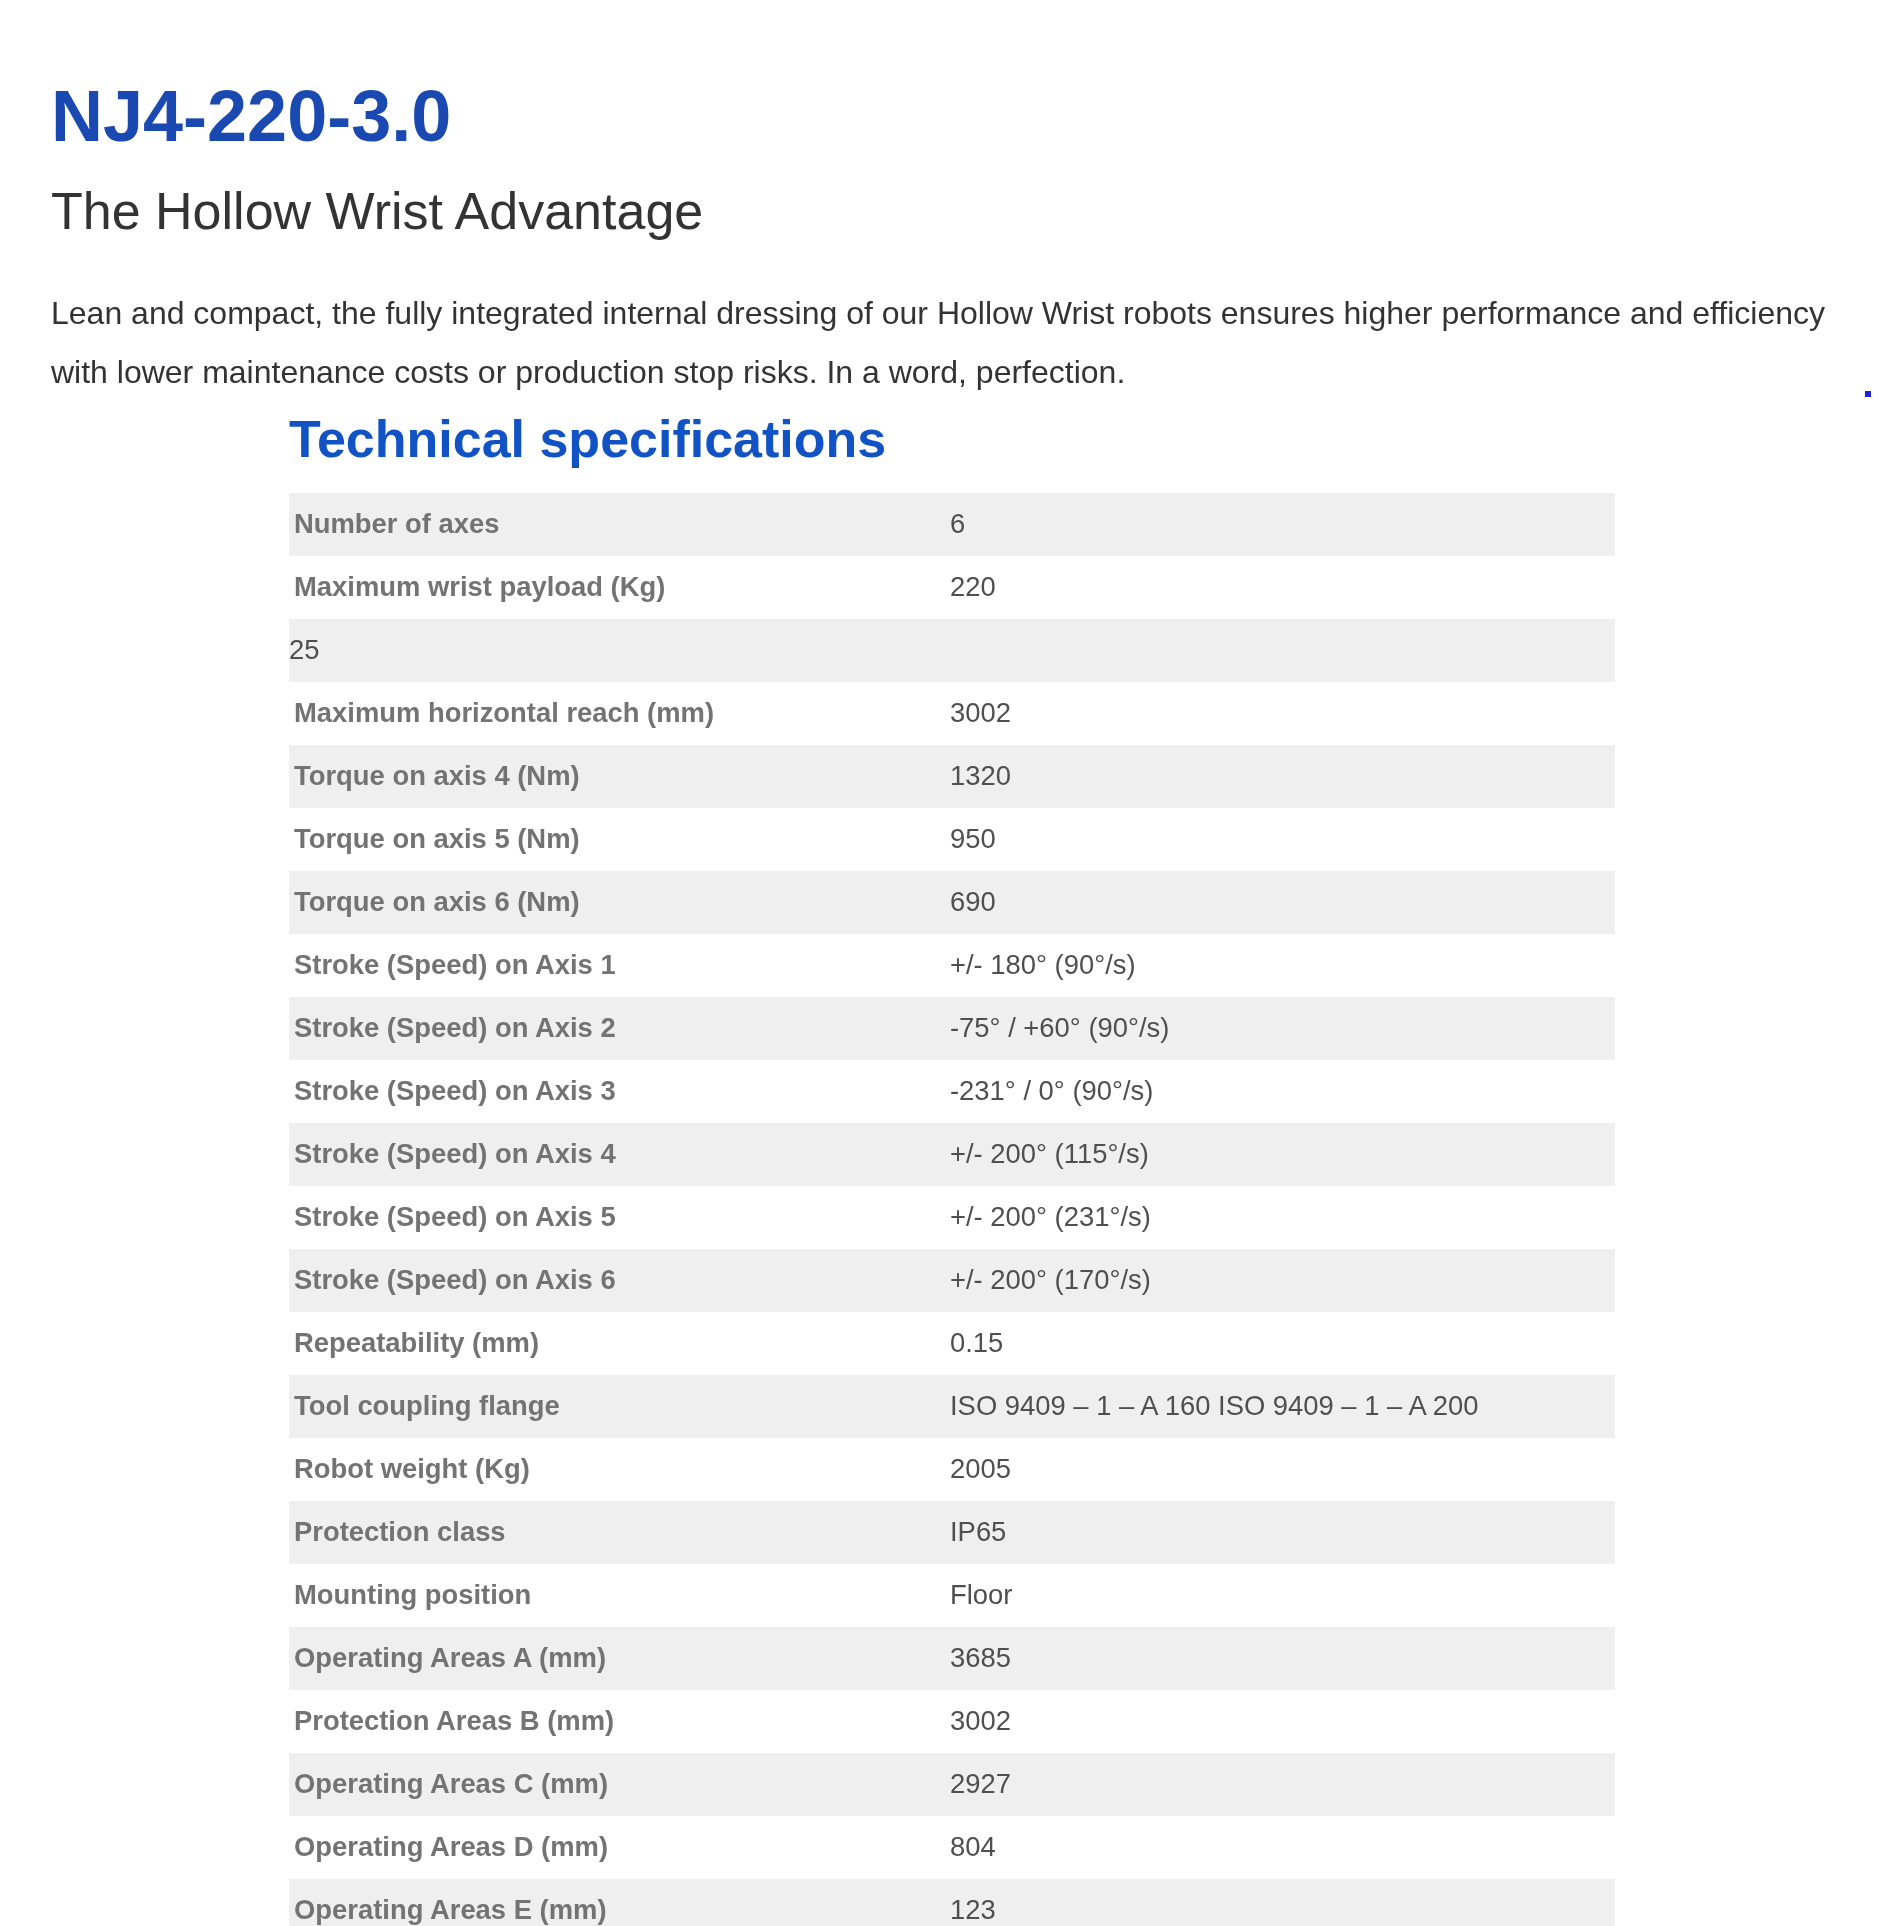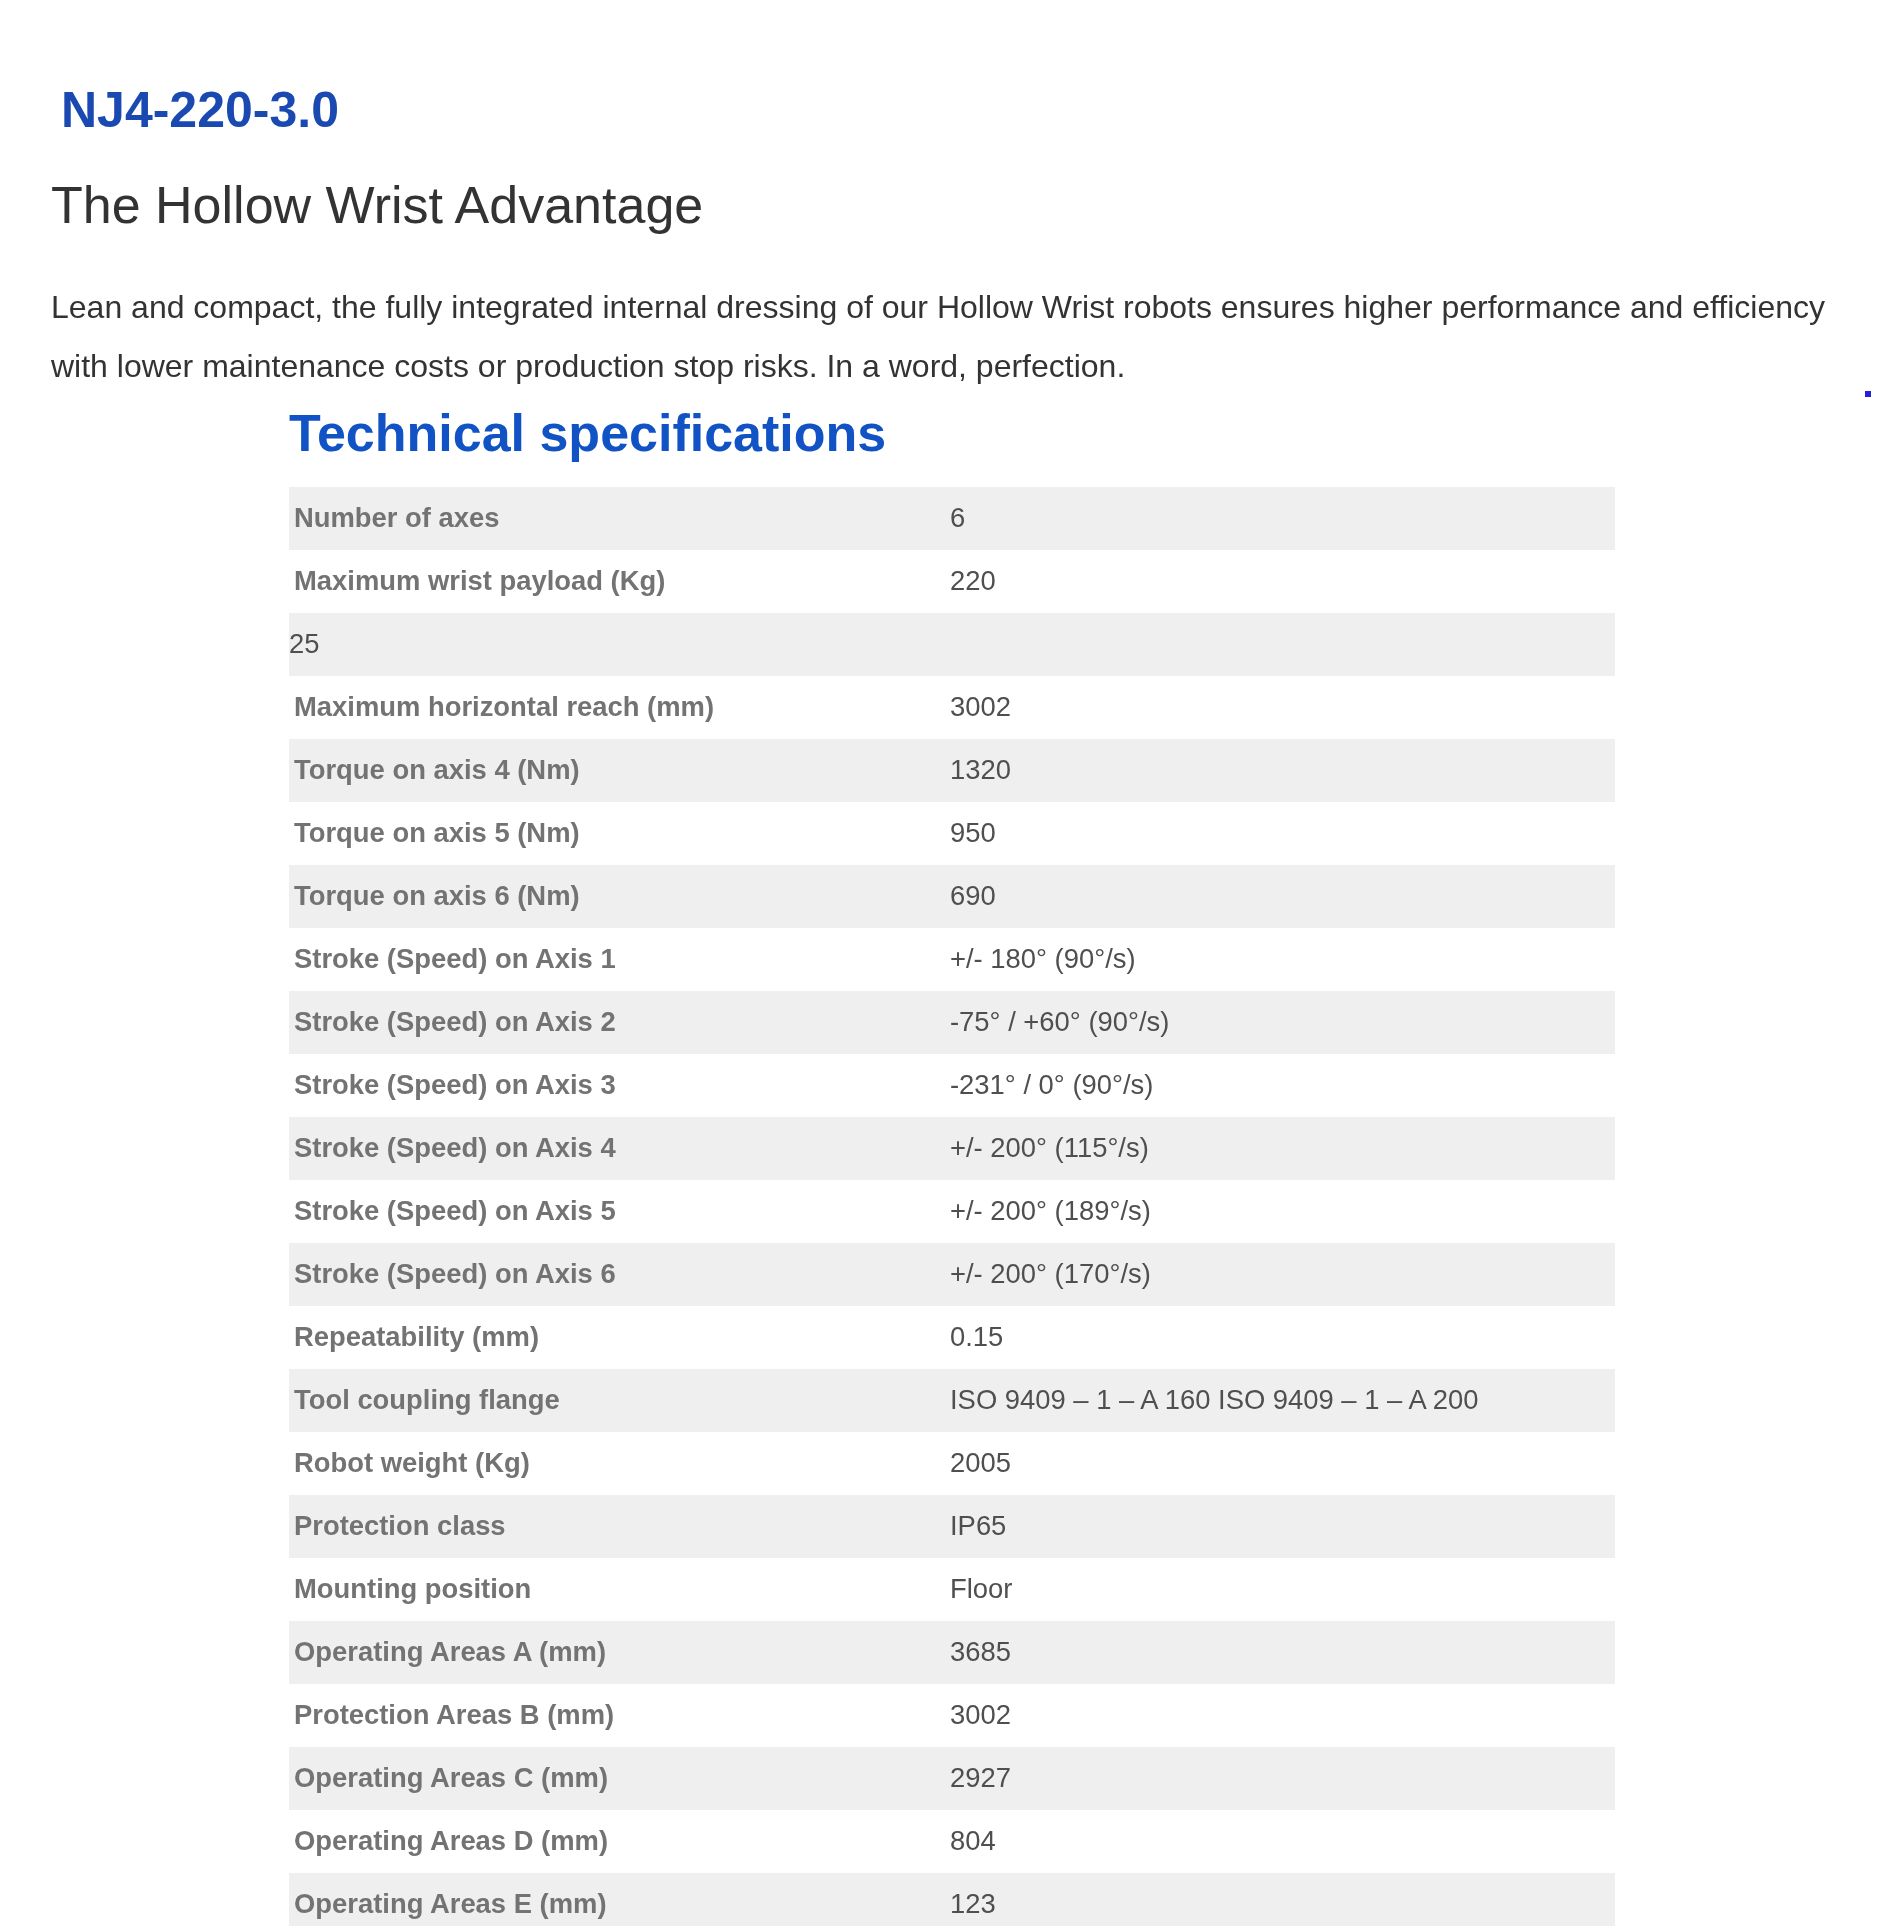--- a/index.html
+++ b/index.html
@@ -12,23 +12,23 @@
     height: 1926px;
     overflow: hidden;
     position: relative;
     font-family: "Liberation Sans", sans-serif;
     color: #333333;
   }
   .content {
     padding-left: 51px;
   }
   .page-title {
-    margin: 10px;
-    padding-top: 62px;
-    font-size: 50px;
+    margin: 0;
+    padding-top: 78px;
+    font-size: 72px;
     line-height: 76px;
     font-weight: bold;
     color: var(--title-blue, #1a49b2);
   }
   .page-subtitle {
     margin-top: 35px;
     font-size: 52px;
     line-height: 44px;
     font-weight: normal;
     color: #333333;
@@ -143,21 +143,21 @@
         <div class="spec-row">
           <span class="spec-label">Stroke (Speed) on Axis 3</span>
           <span class="spec-value">-231° / 0° (90°/s)</span>
         </div>
         <div class="spec-row alt">
           <span class="spec-label">Stroke (Speed) on Axis 4</span>
           <span class="spec-value">+/- 200° (115°/s)</span>
         </div>
         <div class="spec-row">
           <span class="spec-label">Stroke (Speed) on Axis 5</span>
-          <span class="spec-value">+/- 200° (189°/s)</span>
+          <span class="spec-value">+/- 200° (231°/s)</span>
         </div>
         <div class="spec-row alt">
           <span class="spec-label">Stroke (Speed) on Axis 6</span>
           <span class="spec-value">+/- 200° (170°/s)</span>
         </div>
         <div class="spec-row">
           <span class="spec-label">Repeatability (mm)</span>
           <span class="spec-value">0.15</span>
         </div>
         <div class="spec-row alt">

